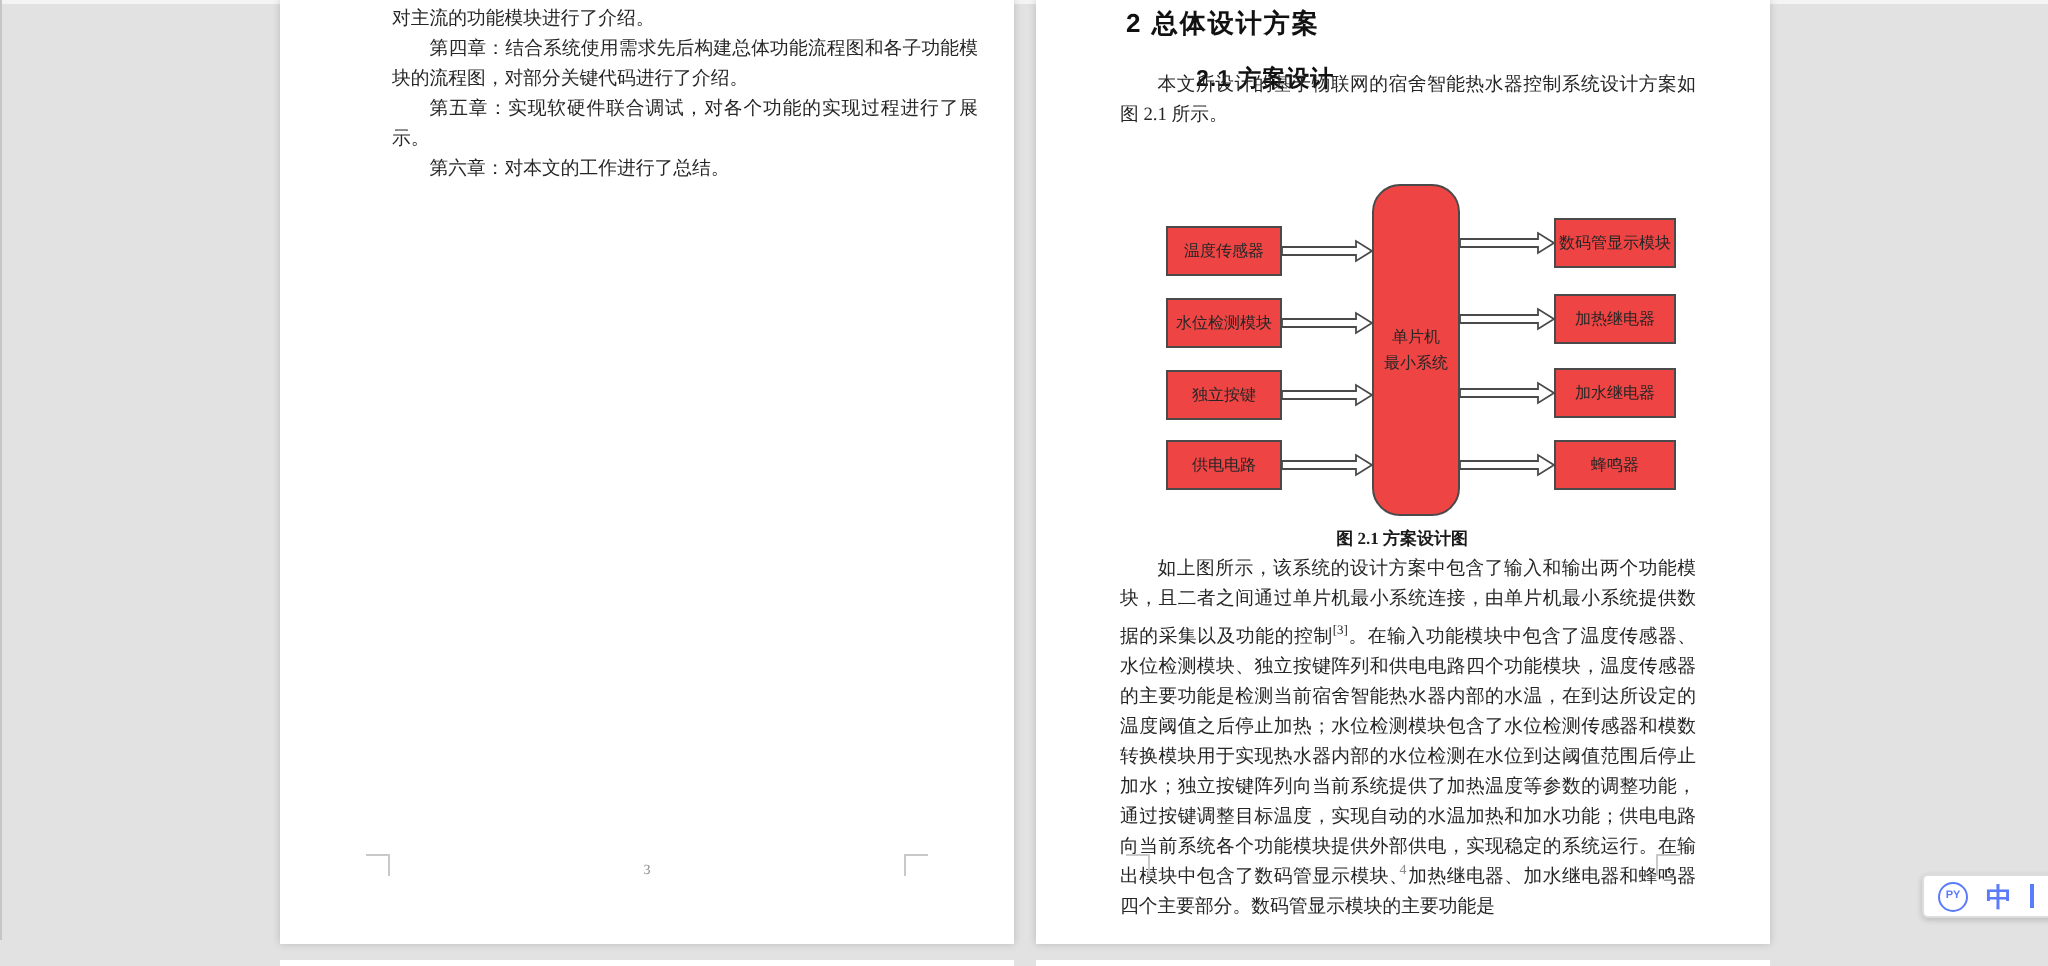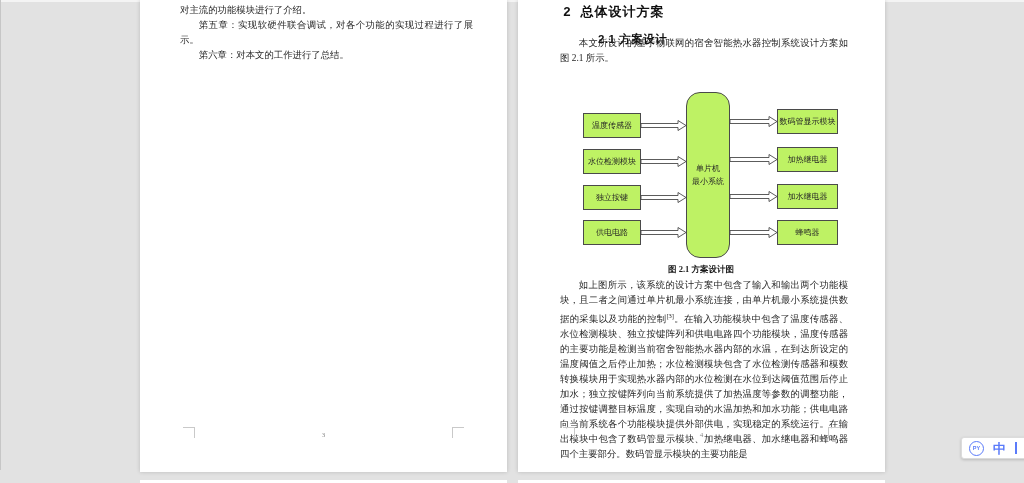--- a/index.html
+++ b/index.html
@@ -11,32 +11,32 @@
   .page { position:absolute; top:0; width:367px; height:472px; background:#ffffff;
           box-shadow:0 0 4px rgba(0,0,0,0.18); }
   #page-left  { left:140px; }
   #page-right { left:518px; }
   .next-page-strip { position:absolute; top:480px; width:367px; height:3px; background:#ffffff; }
 
   .doc-text { font-size:9.4px; line-height:15px; color:#262626; text-align:justify;
               word-break:break-all; }
   .indent { text-indent:2em; }
 
-  #page-left .content { position:absolute; left:40px; top:3px; width:293px; }
+  #page-left .content { position:absolute; left:56px; top:3px; width:293px; }
 
-  .h1 { position:absolute; left:45px; top:3px; font-family:Liberation Mono, monospace;
+  .h1 { position:absolute; left:45px; top:3px; font-family:Liberation Sans, sans-serif;
         font-weight:bold; font-size:13px; color:#111; letter-spacing:1px; }
   .h2 { position:absolute; left:45px; top:32px; font-family:"Liberation Sans", sans-serif;
         font-weight:bold; font-size:11.5px; color:#111; letter-spacing:0.5px;margin-left:35px; }
   .intro { position:absolute; left:42px; top:36px; width:288px; }
   .bodytext { position:absolute; left:42px; top:278px; width:288px; }
   .sup { font-size:6.5px; vertical-align:super; }
 
   .figure { position:absolute; left:0; top:90px; width:367px; height:173px; }
-  .fbox { position:absolute; border:1px solid #4a4a4a; background:#bef264; display:flex;
+  .fbox { position:absolute; border:1px solid #4a4a4a; background:#ef4444; display:flex;
           align-items:center; justify-content:center; font-size:8px; color:#262626;
           white-space:nowrap; }
   .inbox  { left:65px;  width:58px; height:25px; }
   .outbox { left:259px; width:61px; height:25px; }
   .mcu { left:168px; top:2px; width:44px; height:166px; white-space:pre-line;
          text-align:center; line-height:13px;border-radius:14px; }
   .arrows { position:absolute; left:0; top:0; }
 
   .caption { position:absolute; left:0; top:264px; width:366px; text-align:center;
              font-weight:bold; font-size:8.5px; color:#1a1a1a; }
@@ -61,20 +61,21 @@
 </style>
 </head>
 <body>
 
 <div class="top-strip"></div>
 <div class="left-edge"></div>
 
 <div class="page" id="page-left">
   <div class="content">
     <p class="doc-text">对主流的功能模块进行了介绍。</p>
+    <p class="doc-text indent">第四章：结合系统使用需求先后构建总体功能流程图和各子功能模块的流程图，对部分关键代码进行了介绍。</p>
     <p class="doc-text indent">第五章：实现软硬件联合调试，对各个功能的实现过程进行了展示。</p>
     <p class="doc-text indent">第六章：对本文的工作进行了总结。</p>
   </div>
   <div class="mark mark-l"></div>
   <div class="mark mark-r"></div>
   <div class="pagenum">3</div>
 </div>
 
 <div class="page" id="page-right">
   <div class="h1">2 总体设计方案</div>

